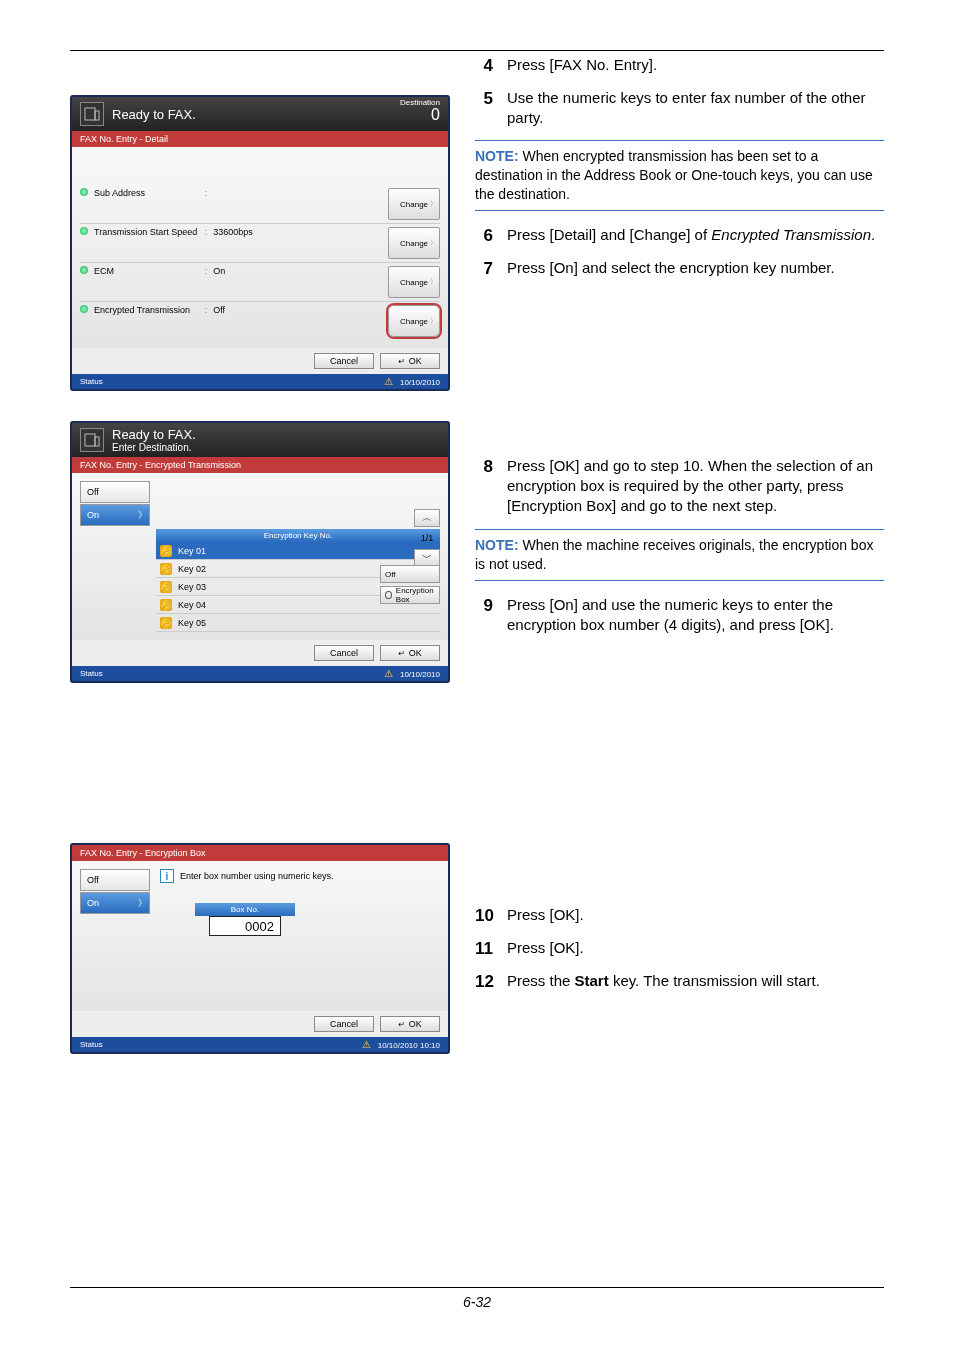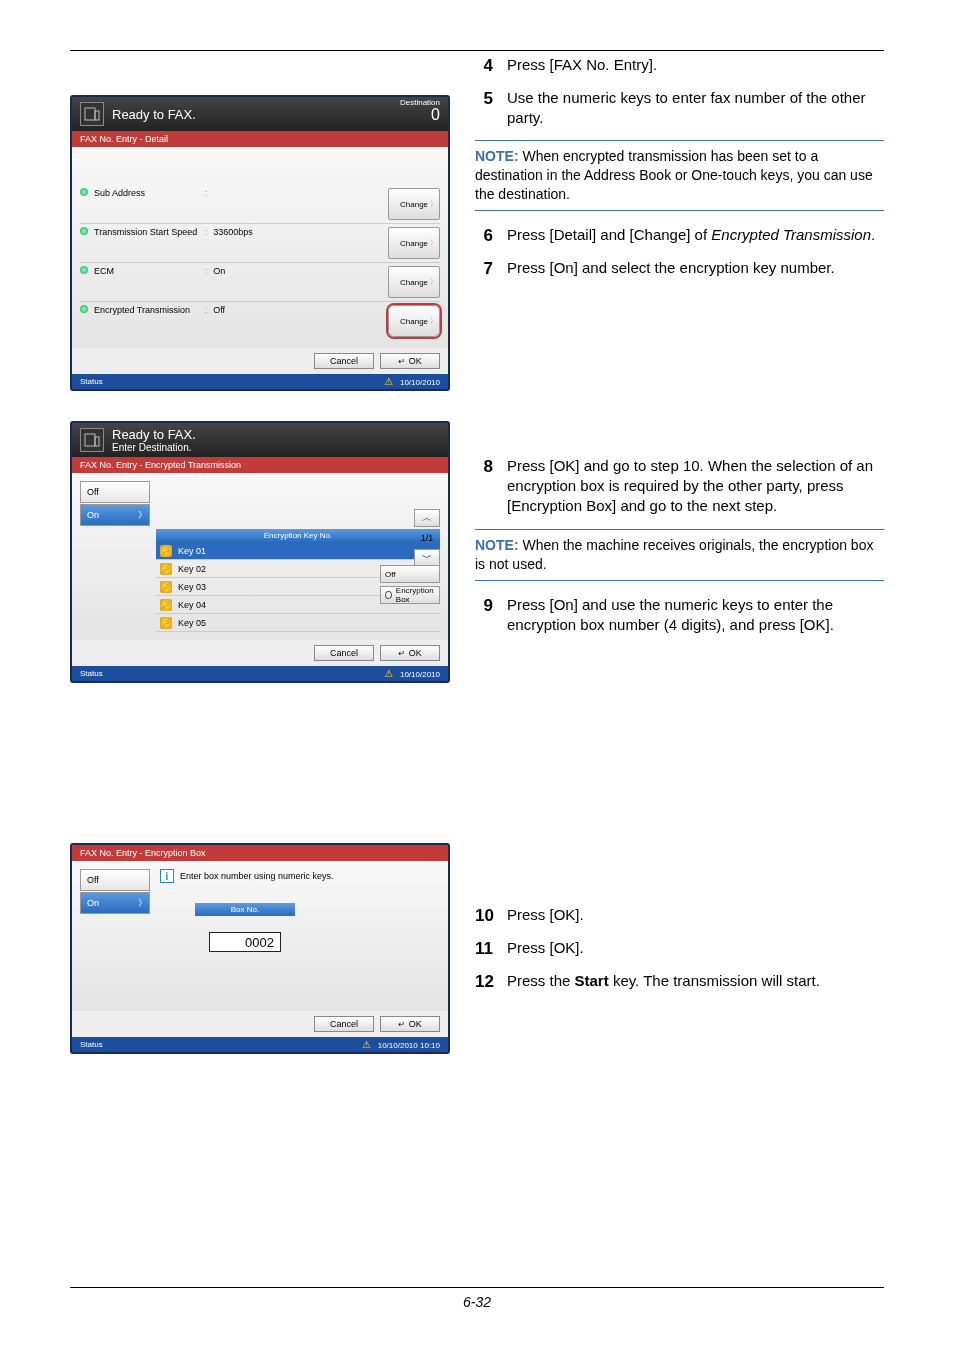--- a/index.html
+++ b/index.html
@@ -94,21 +94,21 @@
   .ss2-arrow { width:26px; height:18px; border:1px solid #999; background:linear-gradient(#fff,#ddd); display:flex; align-items:center; justify-content:center; font-size:10px;}
   .ss2-page { font-size:9px; }
   .ss2-side { position:absolute; right:8px; bottom: 36px; width:60px;}
   .ss2-sidebtn { height:18px; border:1px solid #999; background:linear-gradient(#fff,#ddd); font-size:8px; display:flex; align-items:center; padding-left:4px; margin-top:3px;}
   .ss2-sidebtn span.radio { width:8px; height:8px; border:1px solid #555; border-radius:50%; margin-right:4px;}
 
   
   .ss3-body { min-height: 150px; }
   .ss3-info { display:flex; align-items:center; gap:6px; font-size:9px; margin-bottom: 20px;}
   .ss3-iicon { width:14px; height:14px; border:1px solid #28c; background:#fff; color:#28c; font-weight:bold; display:flex; align-items:center; justify-content:center; font-size:10px;}
-  .ss3-boxlabel { background: linear-gradient(#5a9be0,#2a6bbf); color:#fff; width: 100px; text-align:center; font-size:8px; padding:2px; margin: 16px auto;}
+  .ss3-boxlabel { background: linear-gradient(#5a9be0,#2a6bbf); color:#fff; width: 100px; text-align:center; font-size:8px; padding:2px; margin: 0 auto;}
   .ss3-input { width: 72px; height: 20px; border:1px solid #222; background:#fff; margin: 0 auto; text-align:right; padding-right:6px; font-size:13px; display:flex; align-items:center; justify-content:flex-end;}
 
   .spacer-sm { height: 40px; }
   .spacer-med { height: 165px; }
   .spacer-lg { height: 260px; }
 
   .footer { position:absolute; bottom: 40px; left:0; right:0; text-align:center; font-style:italic; font-size:14px; border-top: 1px solid #000; padding-top: 6px; margin: 0 70px;}
 </style>
 </head>
 <body>

